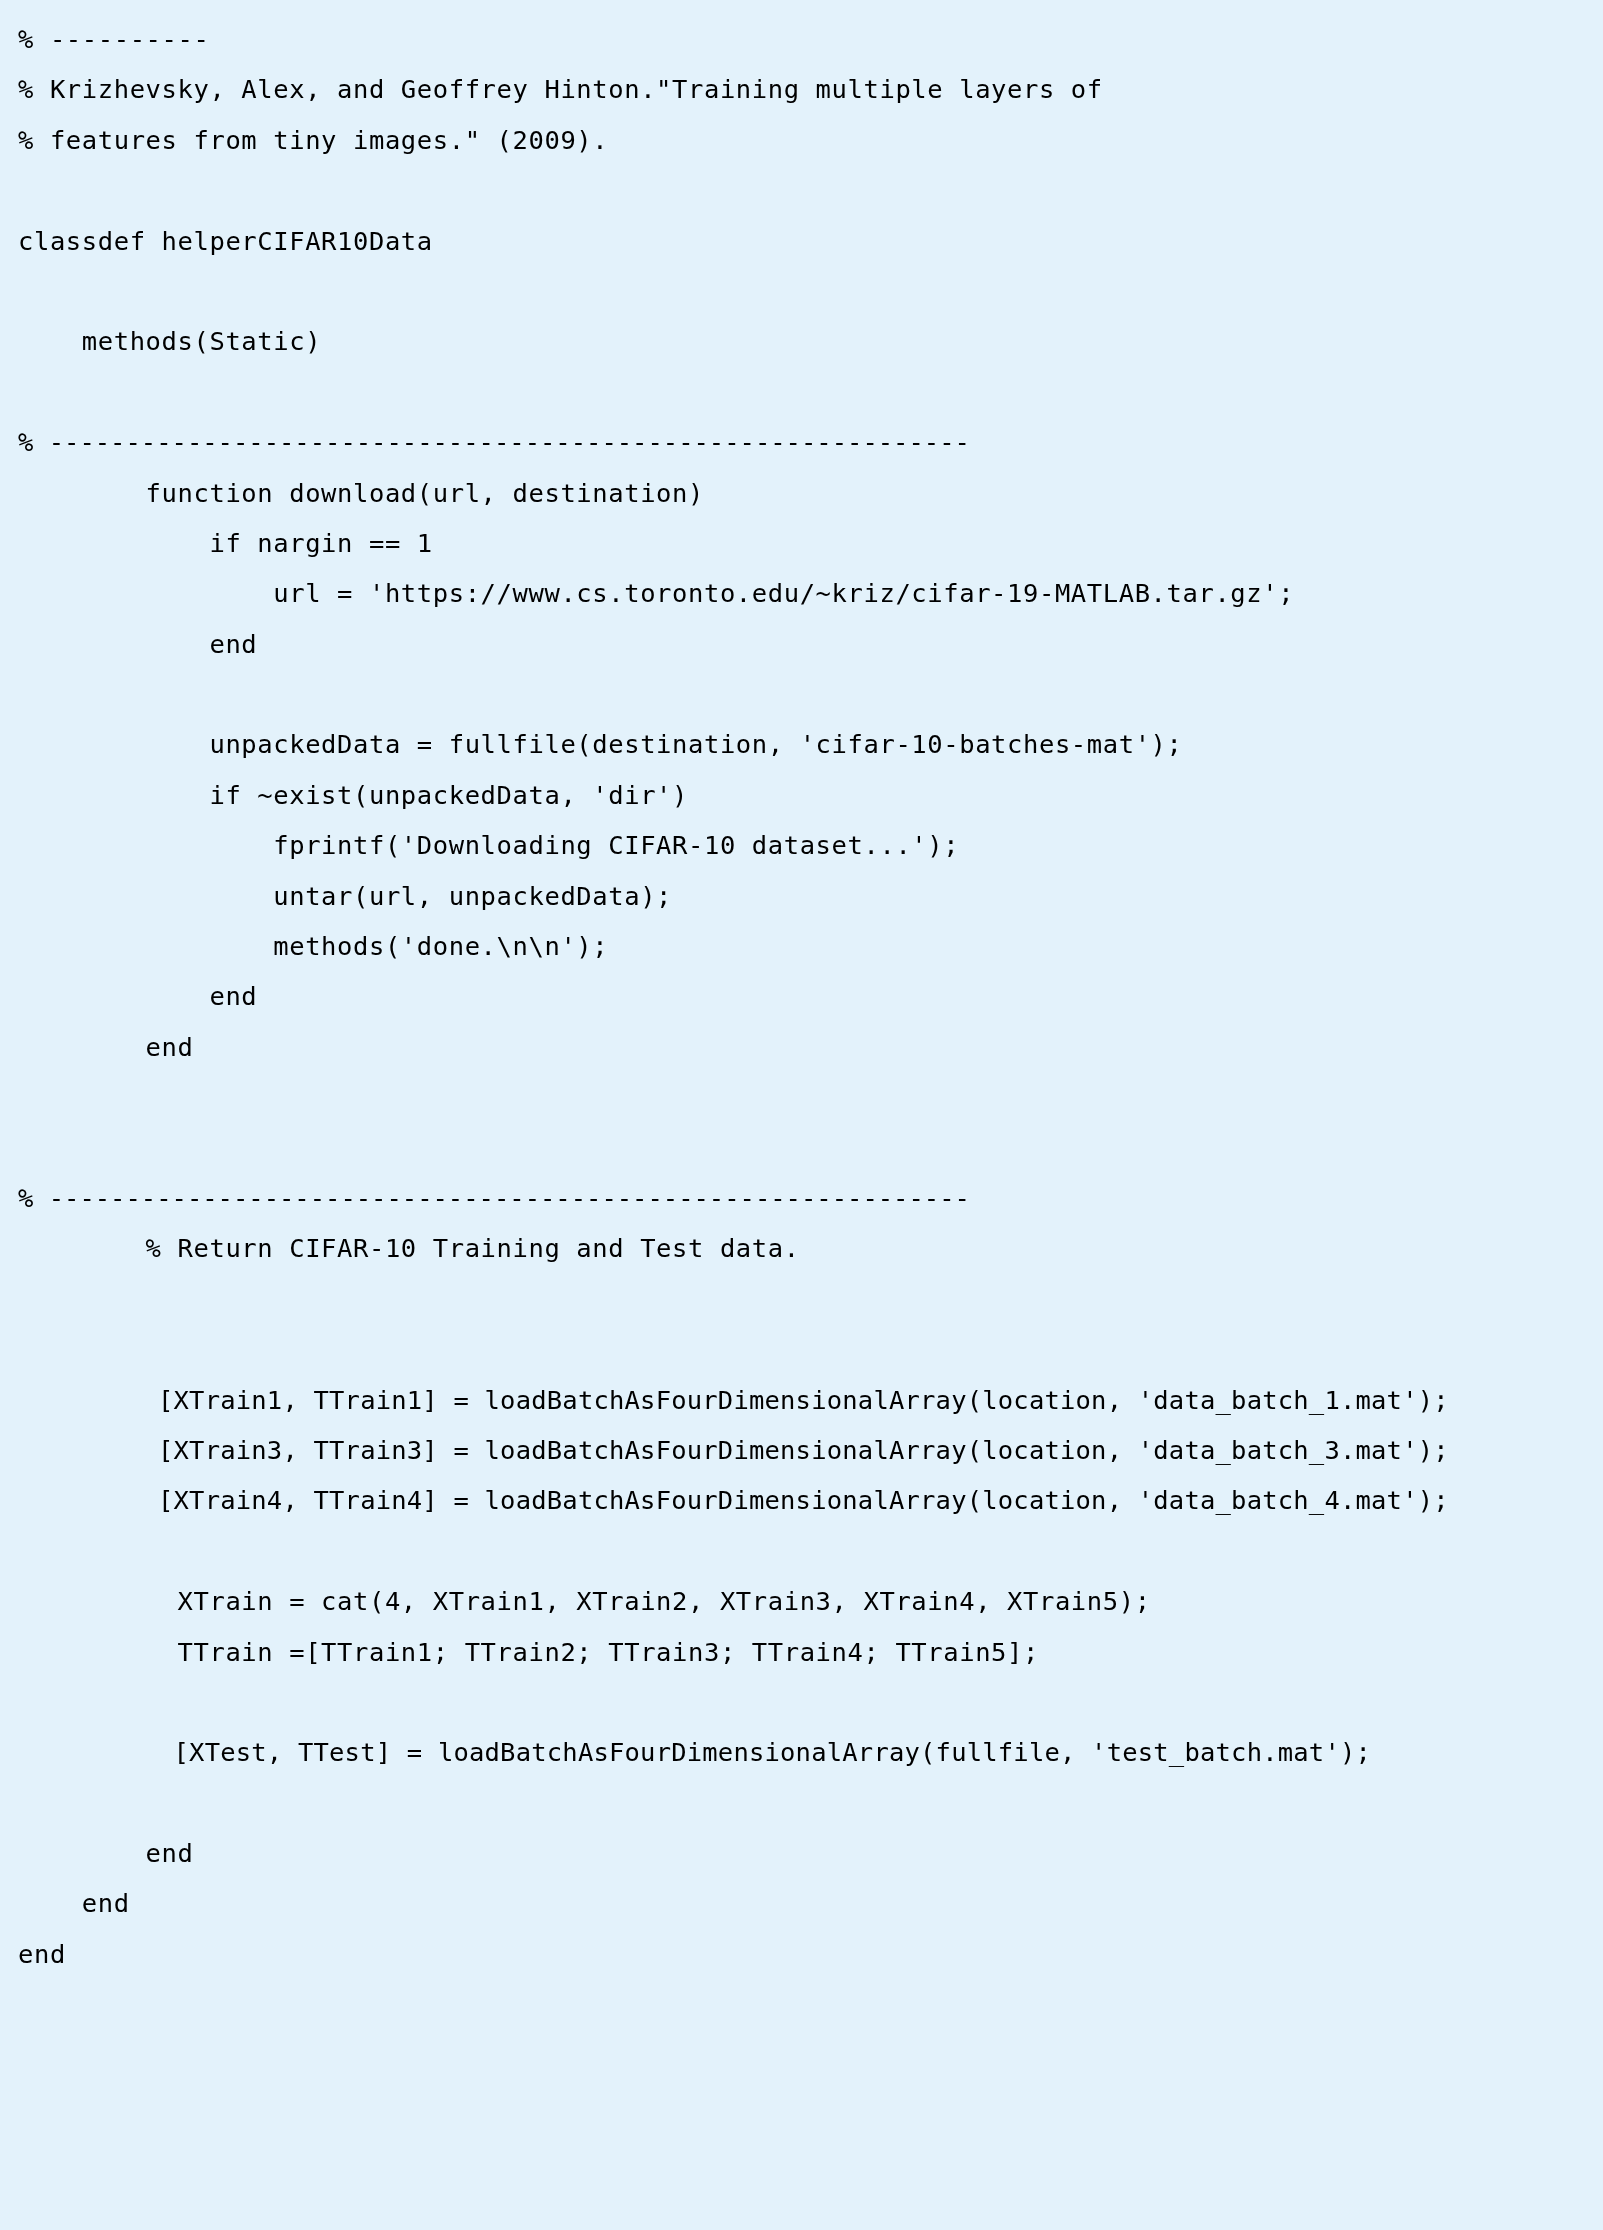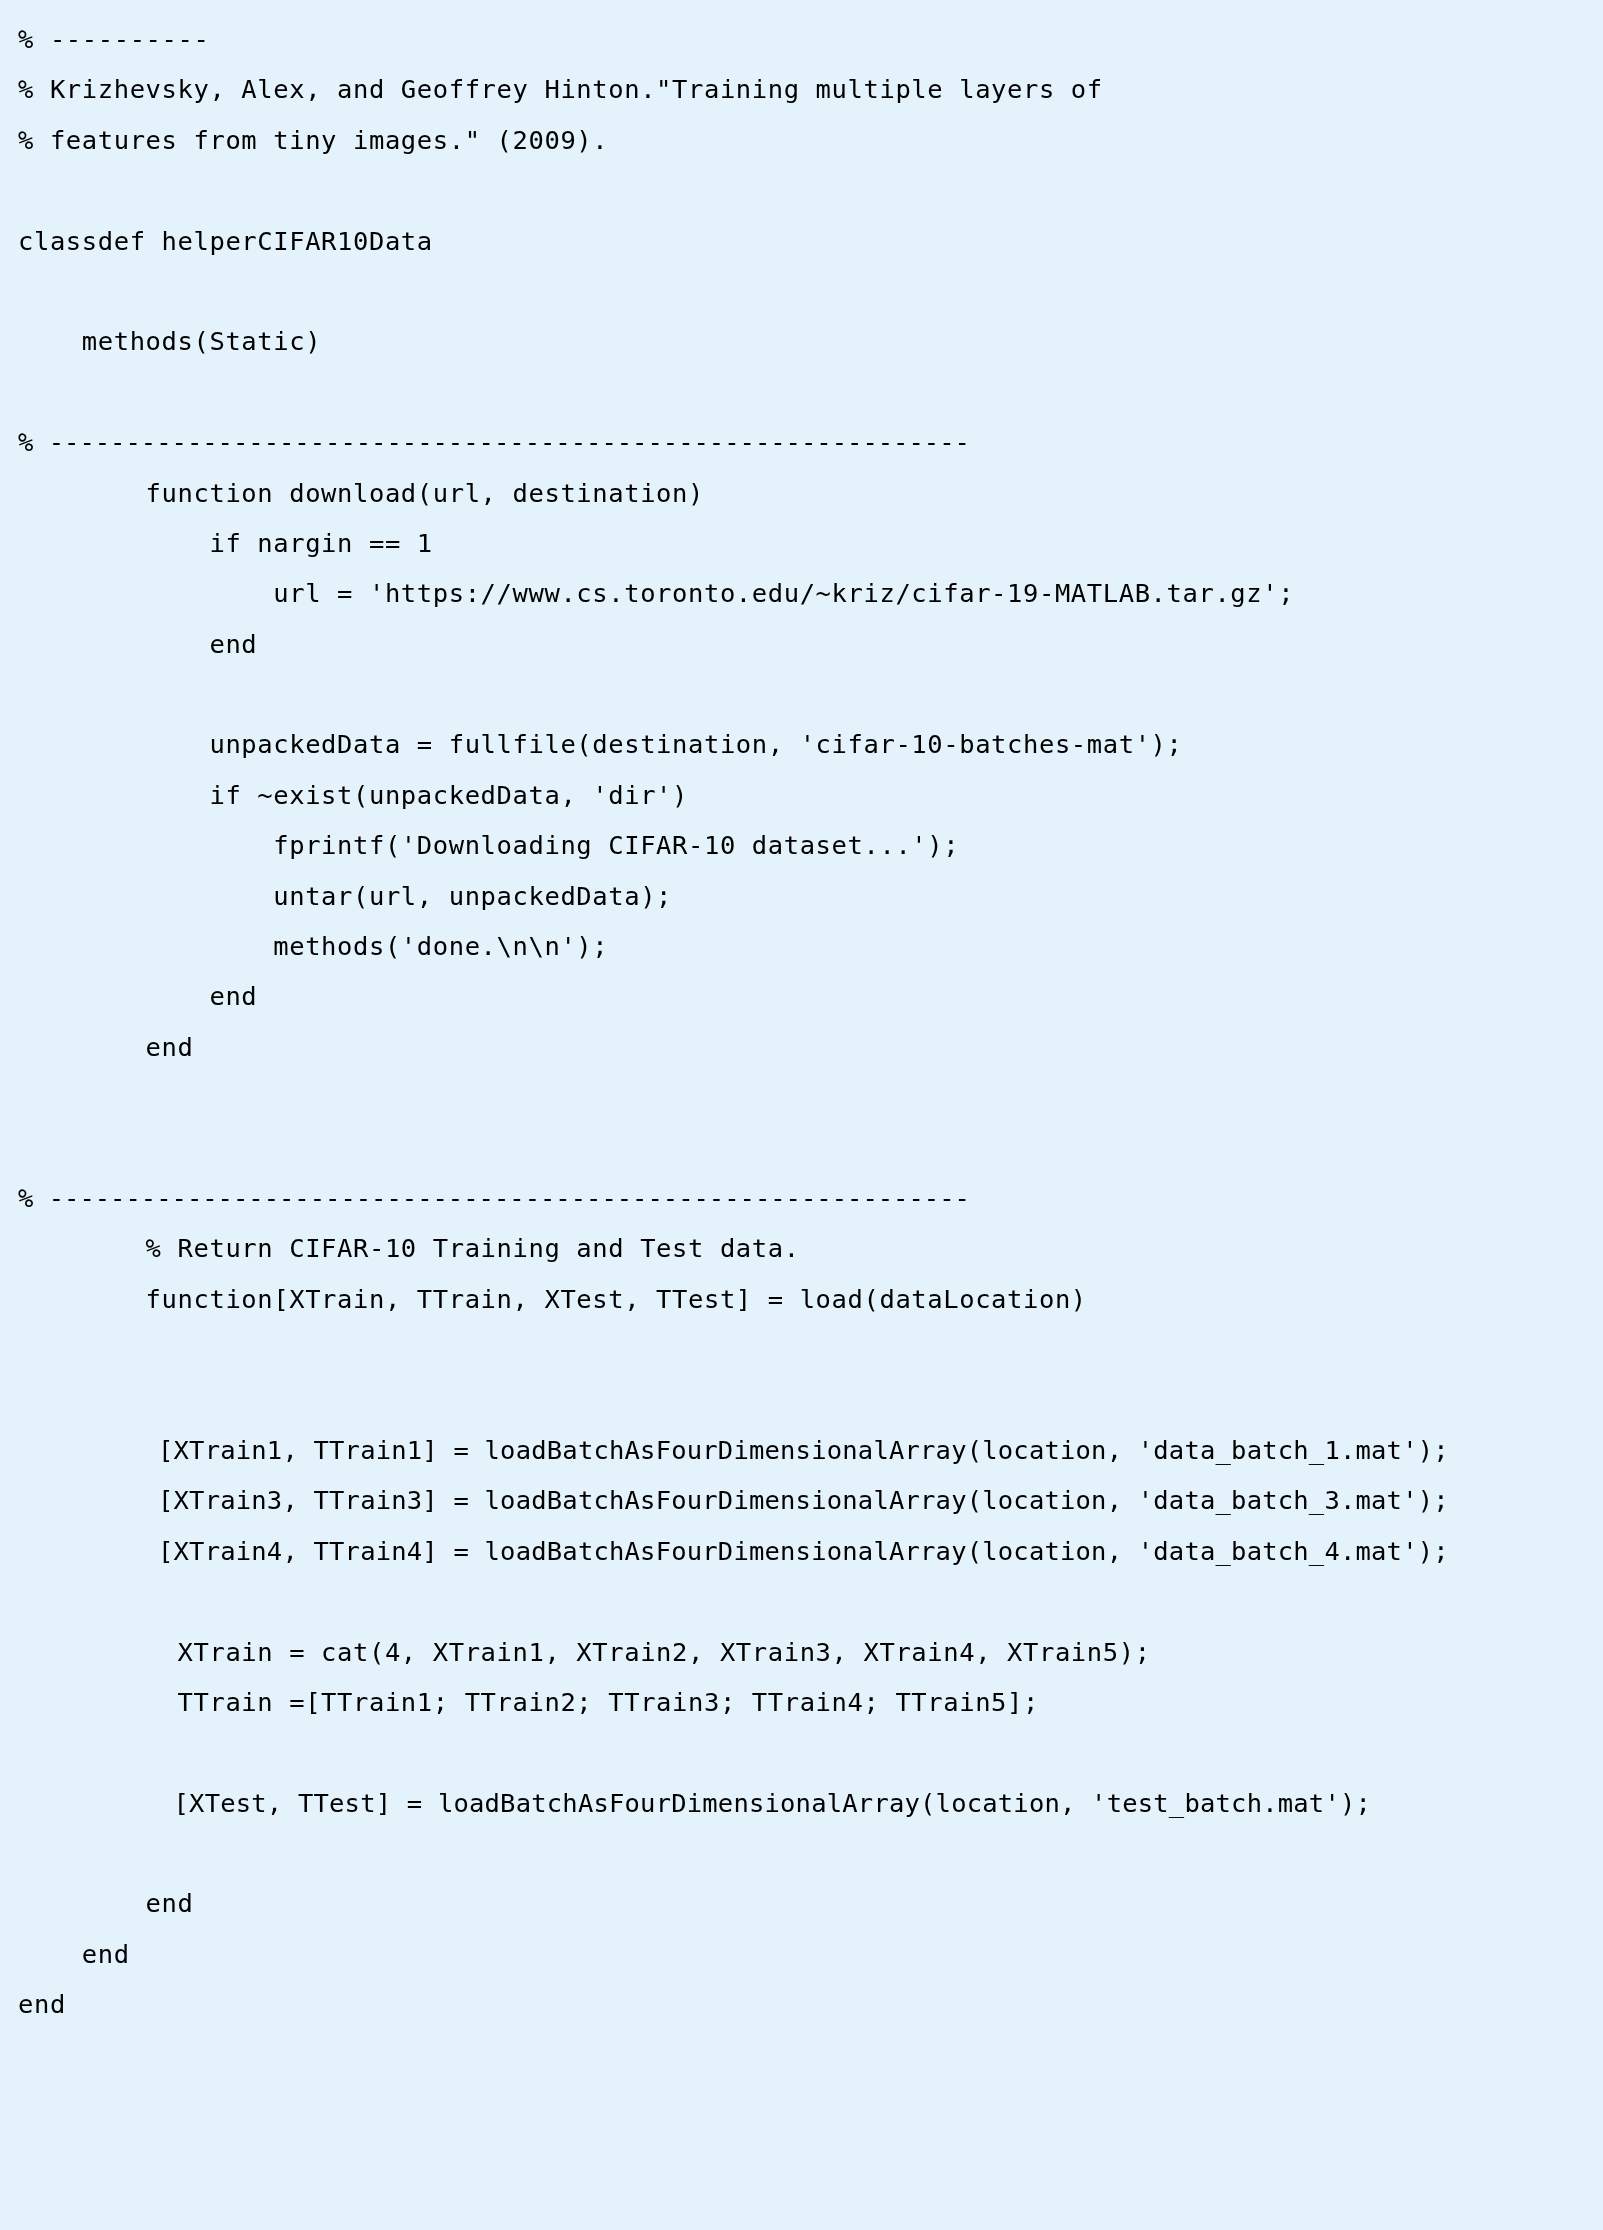--- a/index.html
+++ b/index.html
@@ -69,29 +69,28 @@
       <div class="line">            if ~exist(unpackedData, 'dir')</div>
       <div class="line">                fprintf('Downloading CIFAR-10 dataset...');</div>
       <div class="line">                untar(url, unpackedData);</div>
       <div class="line">                methods('done.\n\n');</div>
       <div class="line">            end</div>
       <div class="line">        end</div>
       <div class="line blank"></div>
       <div class="line blank"></div>
       <div class="line dash-rule">% ------------------------------------------------------------</div>
       <div class="line">        % Return CIFAR-10 Training and Test data.</div>
-      <div class="line">        function[XTrain, TTrain, XTest, TTest] = load(dataLocation)</div>
       <div class="line blank"></div>
       <div class="line blank"></div>
       <div class="line tight">         [XTrain1, TTrain1] = loadBatchAsFourDimensionalArray(location, 'data_batch_1.mat');</div>
       <div class="line tight">         [XTrain3, TTrain3] = loadBatchAsFourDimensionalArray(location, 'data_batch_3.mat');</div>
       <div class="line tight">         [XTrain4, TTrain4] = loadBatchAsFourDimensionalArray(location, 'data_batch_4.mat');</div>
       <div class="line blank"></div>
       <div class="line">          XTrain = cat(4, XTrain1, XTrain2, XTrain3, XTrain4, XTrain5);</div>
       <div class="line">          TTrain =[TTrain1; TTrain2; TTrain3; TTrain4; TTrain5];</div>
       <div class="line blank"></div>
-      <div class="line tight">          [XTest, TTest] = loadBatchAsFourDimensionalArray(location, 'test_batch.mat');</div>
+      <div class="line tight">          [XTest, TTest] = loadBatchAsFourDimensionalArray(fullfile, 'test_batch.mat');</div>
       <div class="line blank"></div>
       <div class="line">        end</div>
       <div class="line">    end</div>
       <div class="line">end</div>
     </div>
 </div>
 
 </body></html>

